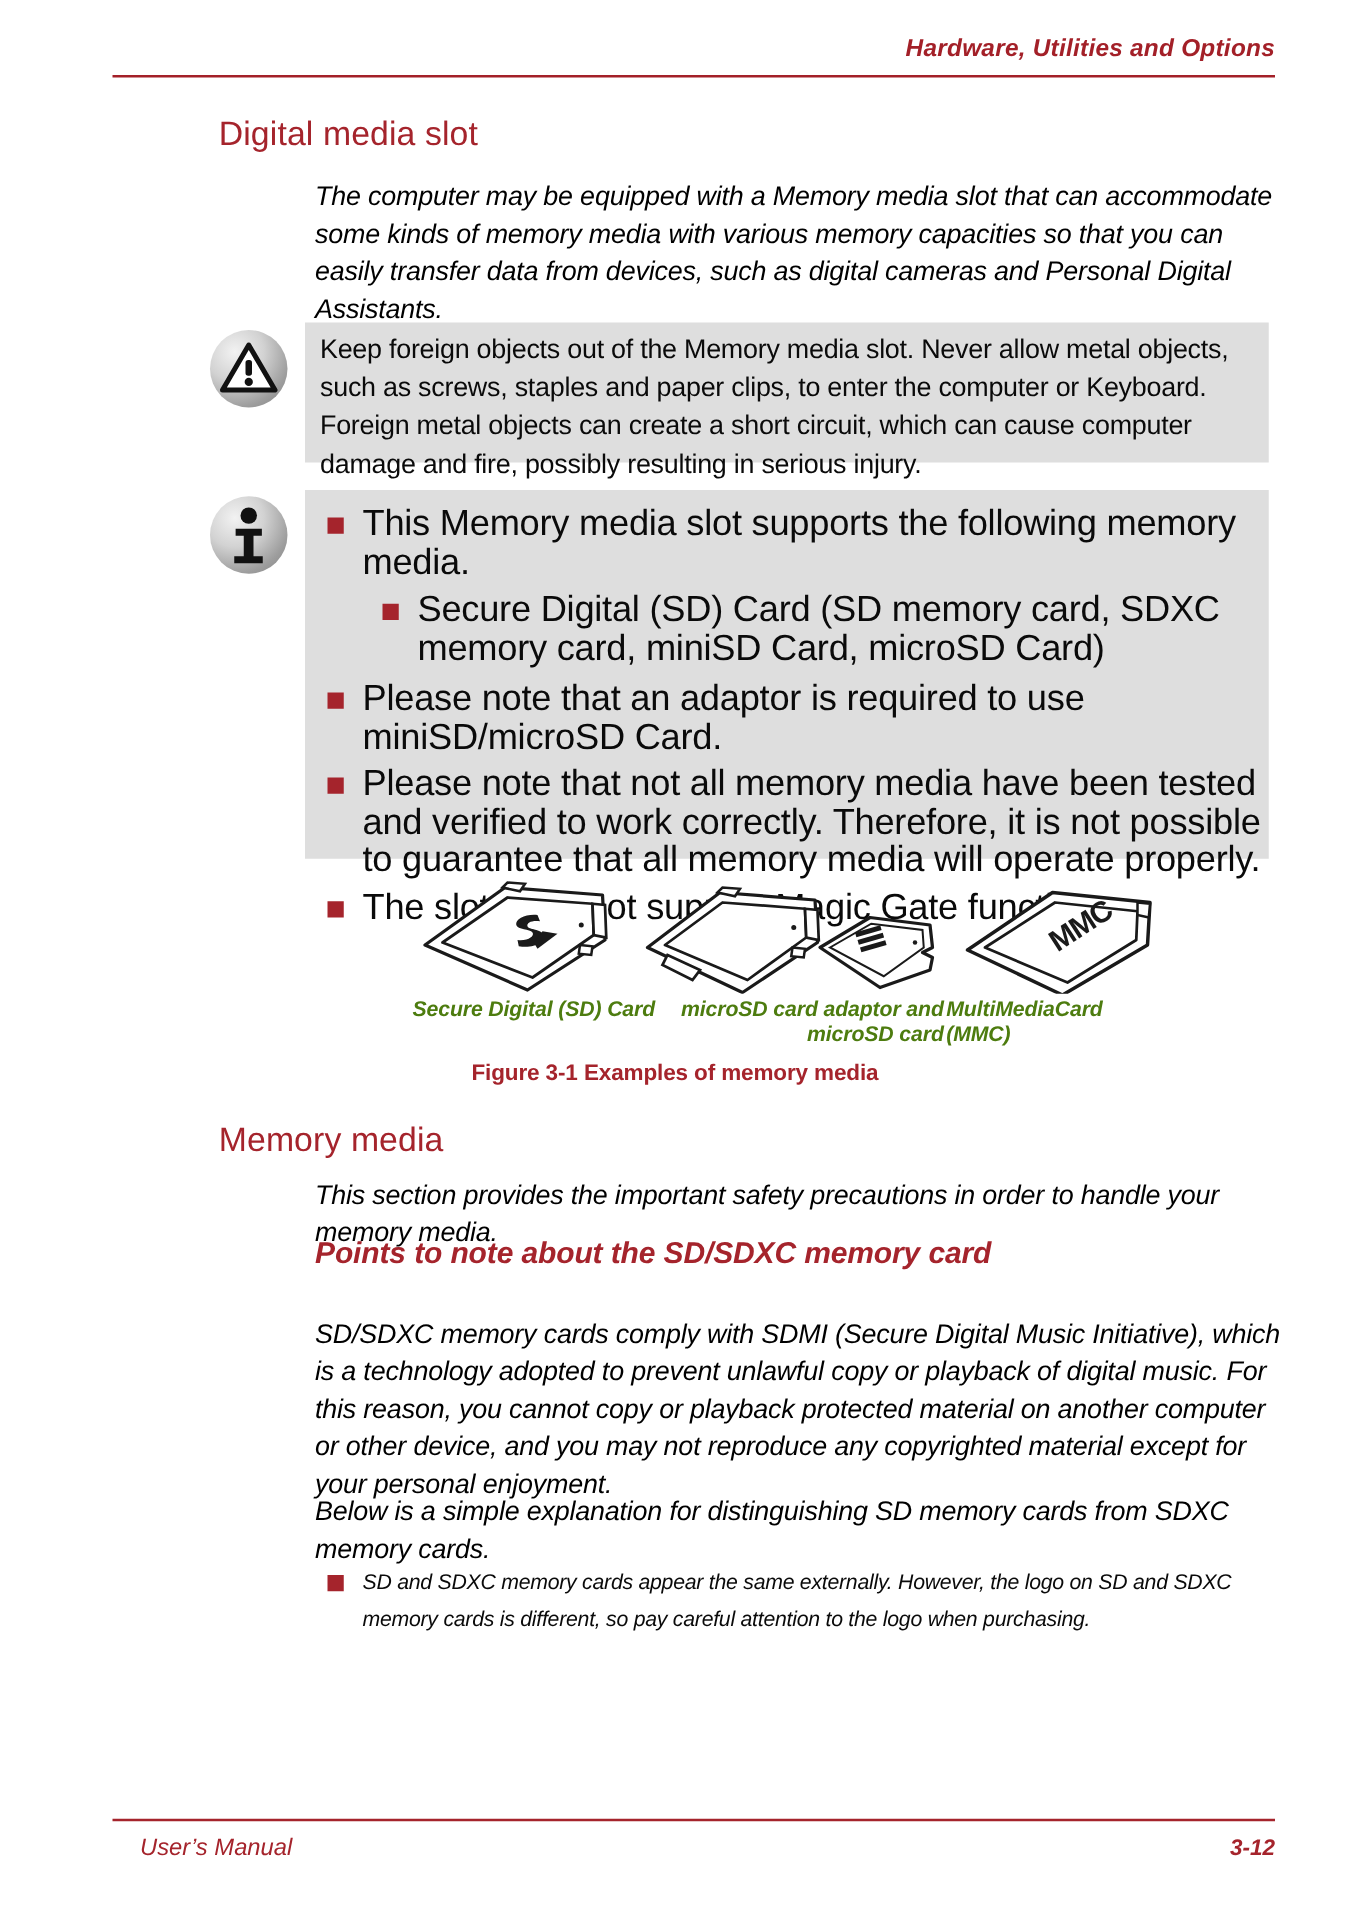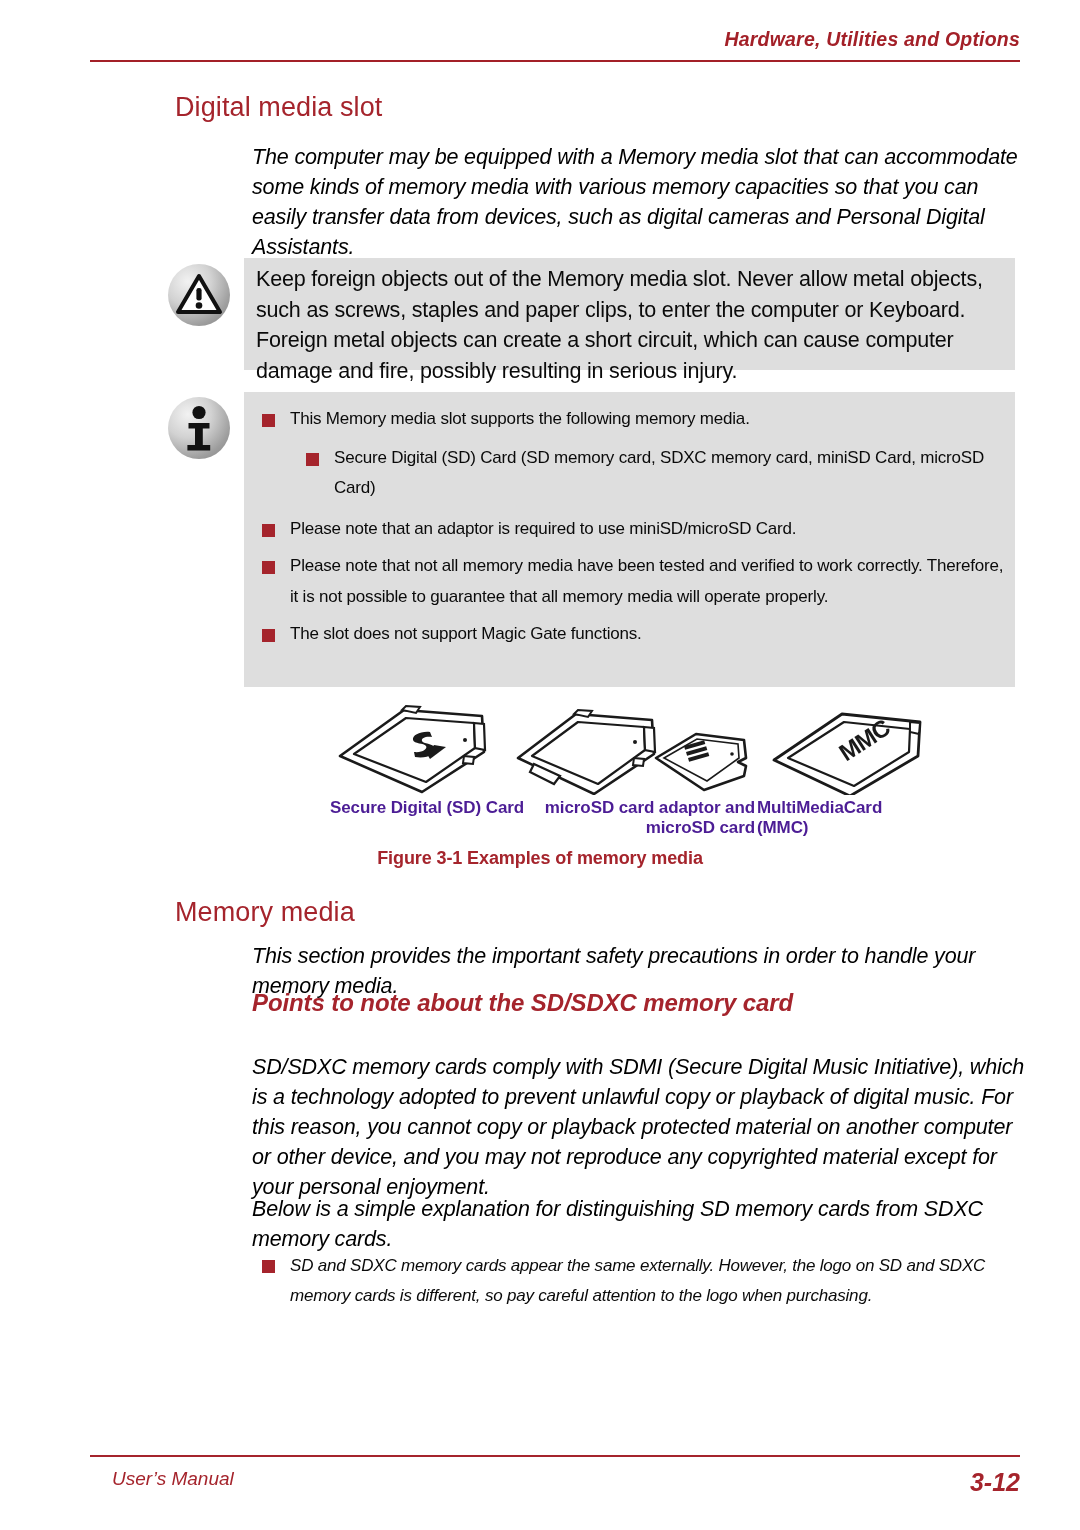--- a/index.html
+++ b/index.html
@@ -115,21 +115,21 @@
     background: radial-gradient(circle at 32% 28%, #f2f2f2 0%, #d2d2d2 38%, #9e9e9e 72%, #7e7e7e 100%);
   }
   #warn-icon { left: 168px; top: 264px; }
   #info-icon { left: 168px; top: 397px; }
   .icon-disc svg { position: absolute; left: 0; top: 0; }
 
   
   ul.bl { list-style: none; }
   .bl li {
     position: relative;
-    font-size: 17px;
+    font-size: 29px;
     line-height: 30.5px;
     color: #0a0a0a;
     letter-spacing: -.2px;
     margin-bottom: 7px;
   }
   .bl li .sq {
     position: absolute;
     left: -28px;
     top: 10px;
     width: 13px;
@@ -171,24 +171,25 @@
     height: 175px;
   }
   .card-row {
     position: absolute;
     left: 0; top: 0;
     width: 640px;
     height: 95px;
   }
   .card-cap {
     position: absolute;
+    font-style: italic;
     font-weight: bold;
     font-size: 17px;
     line-height: 20px;
-    color: #4c1d95;
+    color: #4d7c0f;
     letter-spacing: -.1px;
   }
   #cap-sd   { left: 12px;  top: 98px; width: 230px; text-align: center; }
   #cap-micro{ left: 240px; top: 98px; width: 215px; text-align: right; }
   #cap-mmc  { left: 457px; top: 98px; width: 175px; text-align: left; }
   #fig-caption {
     position: absolute;
     left: 160px;
     top: 848px;
     width: 760px;
@@ -217,21 +218,21 @@
     color: #a5242c;
   }
   #foot-right {
     position: absolute;
     left: 700px;
     top: 1468px;
     width: 320px;
     text-align: right;
     font-style: italic;
     font-weight: bold;
-    font-size: 25px;
+    font-size: 18px;
     color: #a5242c;
   }
 </style>
 </head>
 <body>
 
 <div class="page">
 
   <div class="running-head">Hardware, Utilities and Options</div>
   <div class="head-rule"></div>

